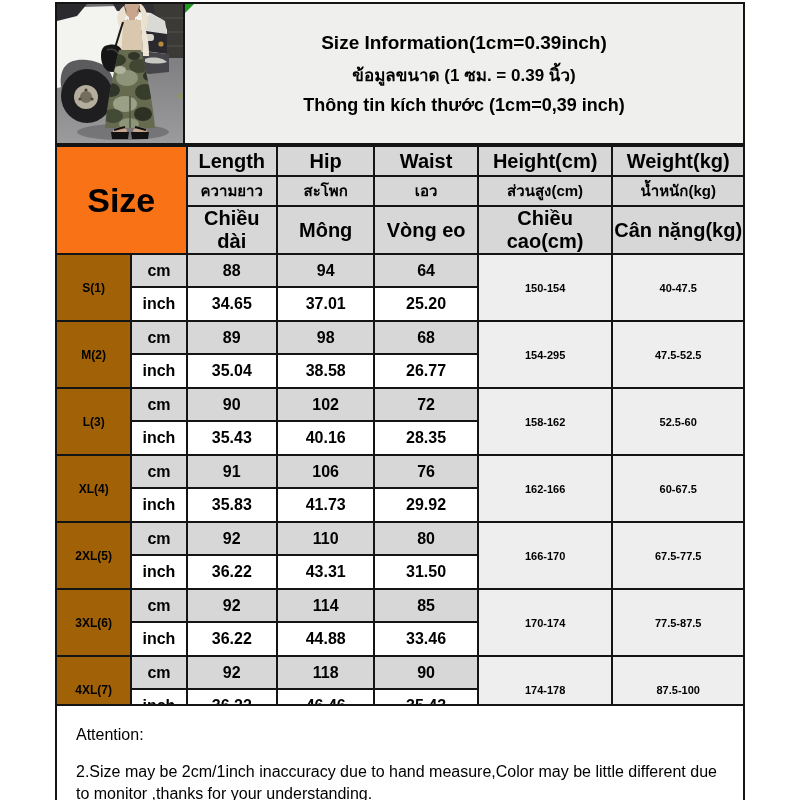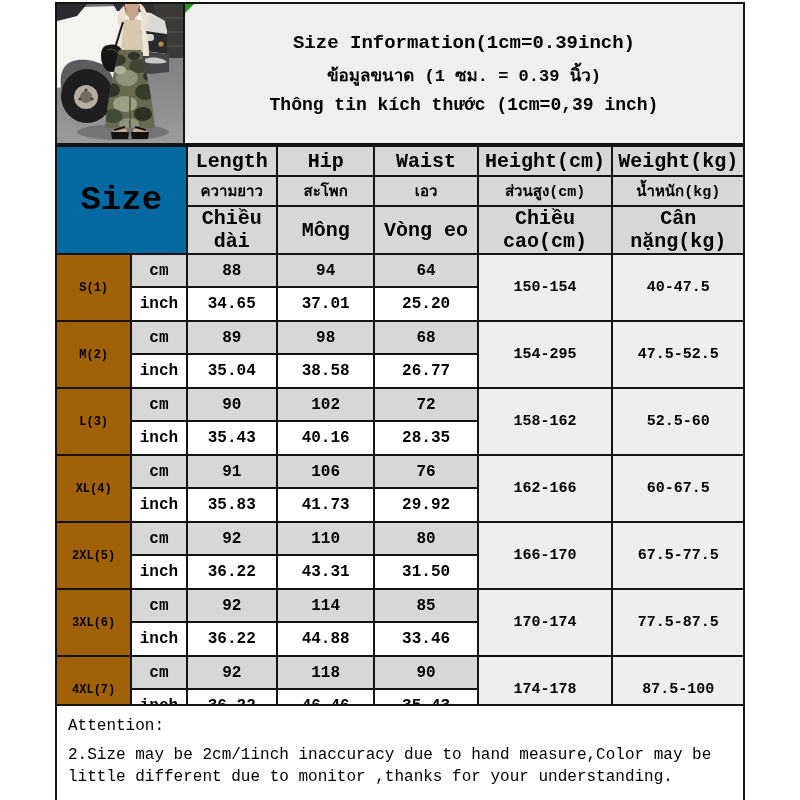--- a/index.html
+++ b/index.html
@@ -1,17 +1,17 @@
 <!DOCTYPE html>
 <html><head>
 <meta charset="utf-8">
 <style>
   html,body{margin:0;padding:0;background:#fff;}
   .canvas{position:relative;width:800px;height:800px;background:#fff;overflow:hidden;
-          font-family:Liberation Mono, monospace;color:#000;}
+          font-family:Liberation Sans, sans-serif;color:#000;}
 
   
   .photo{position:absolute;left:55px;top:2px;width:130px;height:143px;
          border:2px solid #141414;box-sizing:border-box;background:#808082;}
   .photo svg{display:block;width:100%;height:100%;}
 
   .title-box{position:absolute;left:183px;top:2px;width:562px;height:143px;
              border:2px solid #141414;box-sizing:border-box;background:#efefee;
              display:flex;flex-direction:column;align-items:center;justify-content:center;
              gap:7px;text-align:center;}
@@ -22,34 +22,34 @@
               border-top:9px solid #1d9a1d;border-right:9px solid transparent;}
 
   
   table.size-table{position:absolute;left:55px;top:145px;width:690px;
                    border-collapse:collapse;table-layout:fixed;}
   table.size-table th,table.size-table td{
       border:2px solid #141414;text-align:center;vertical-align:middle;
       padding:0;font-weight:bold;overflow:hidden;}
   .hdr{background:#d7d7d7;font-size:20px;height:28px;}
   .hdr-th{background:#d7d7d7;font-size:15px;height:28px;}
-  .size-big{background:#0369a1;font-size:34px;font-weight:bold;}
+  .size-big{background:#f97316;font-size:34px;font-weight:bold;}
   .lbl{background:#a16207;font-size:12px;}
   .unit-cm{background:#d7d7d7;font-size:16px;margin-top:44px;}
   .unit-in{background:#ffffff;font-size:16px;}
   .v-cm{background:#d7d7d7;font-size:16px;height:31px;}
   .v-in{background:#ffffff;font-size:16px;height:32px;}
-  .range{background:#eeeeee;font-size:15px;margin-left:45px;}
+  .range{background:#eeeeee;font-size:11px;margin-left:45px;}
 
   
   .attention{position:absolute;left:55px;top:704px;width:690px;height:96px;
              border-left:2px solid #141414;border-right:2px solid #141414;border-top:2px solid #141414;
              box-sizing:border-box;background:#fff;padding:2px 4px 0 3px;
              font-size:16px;line-height:1.33;font-weight:normal;}
-  .attention p{margin:8px;}
+  .attention p{margin:16px;}
 </style>
 </head>
 <body>
 
 <div class="canvas">
 
   <div class="photo">
     <svg viewBox="0 0 126 139" preserveAspectRatio="none">
       <defs>
         <linearGradient id="gGround" x1="0" y1="0" x2="0" y2="1">

